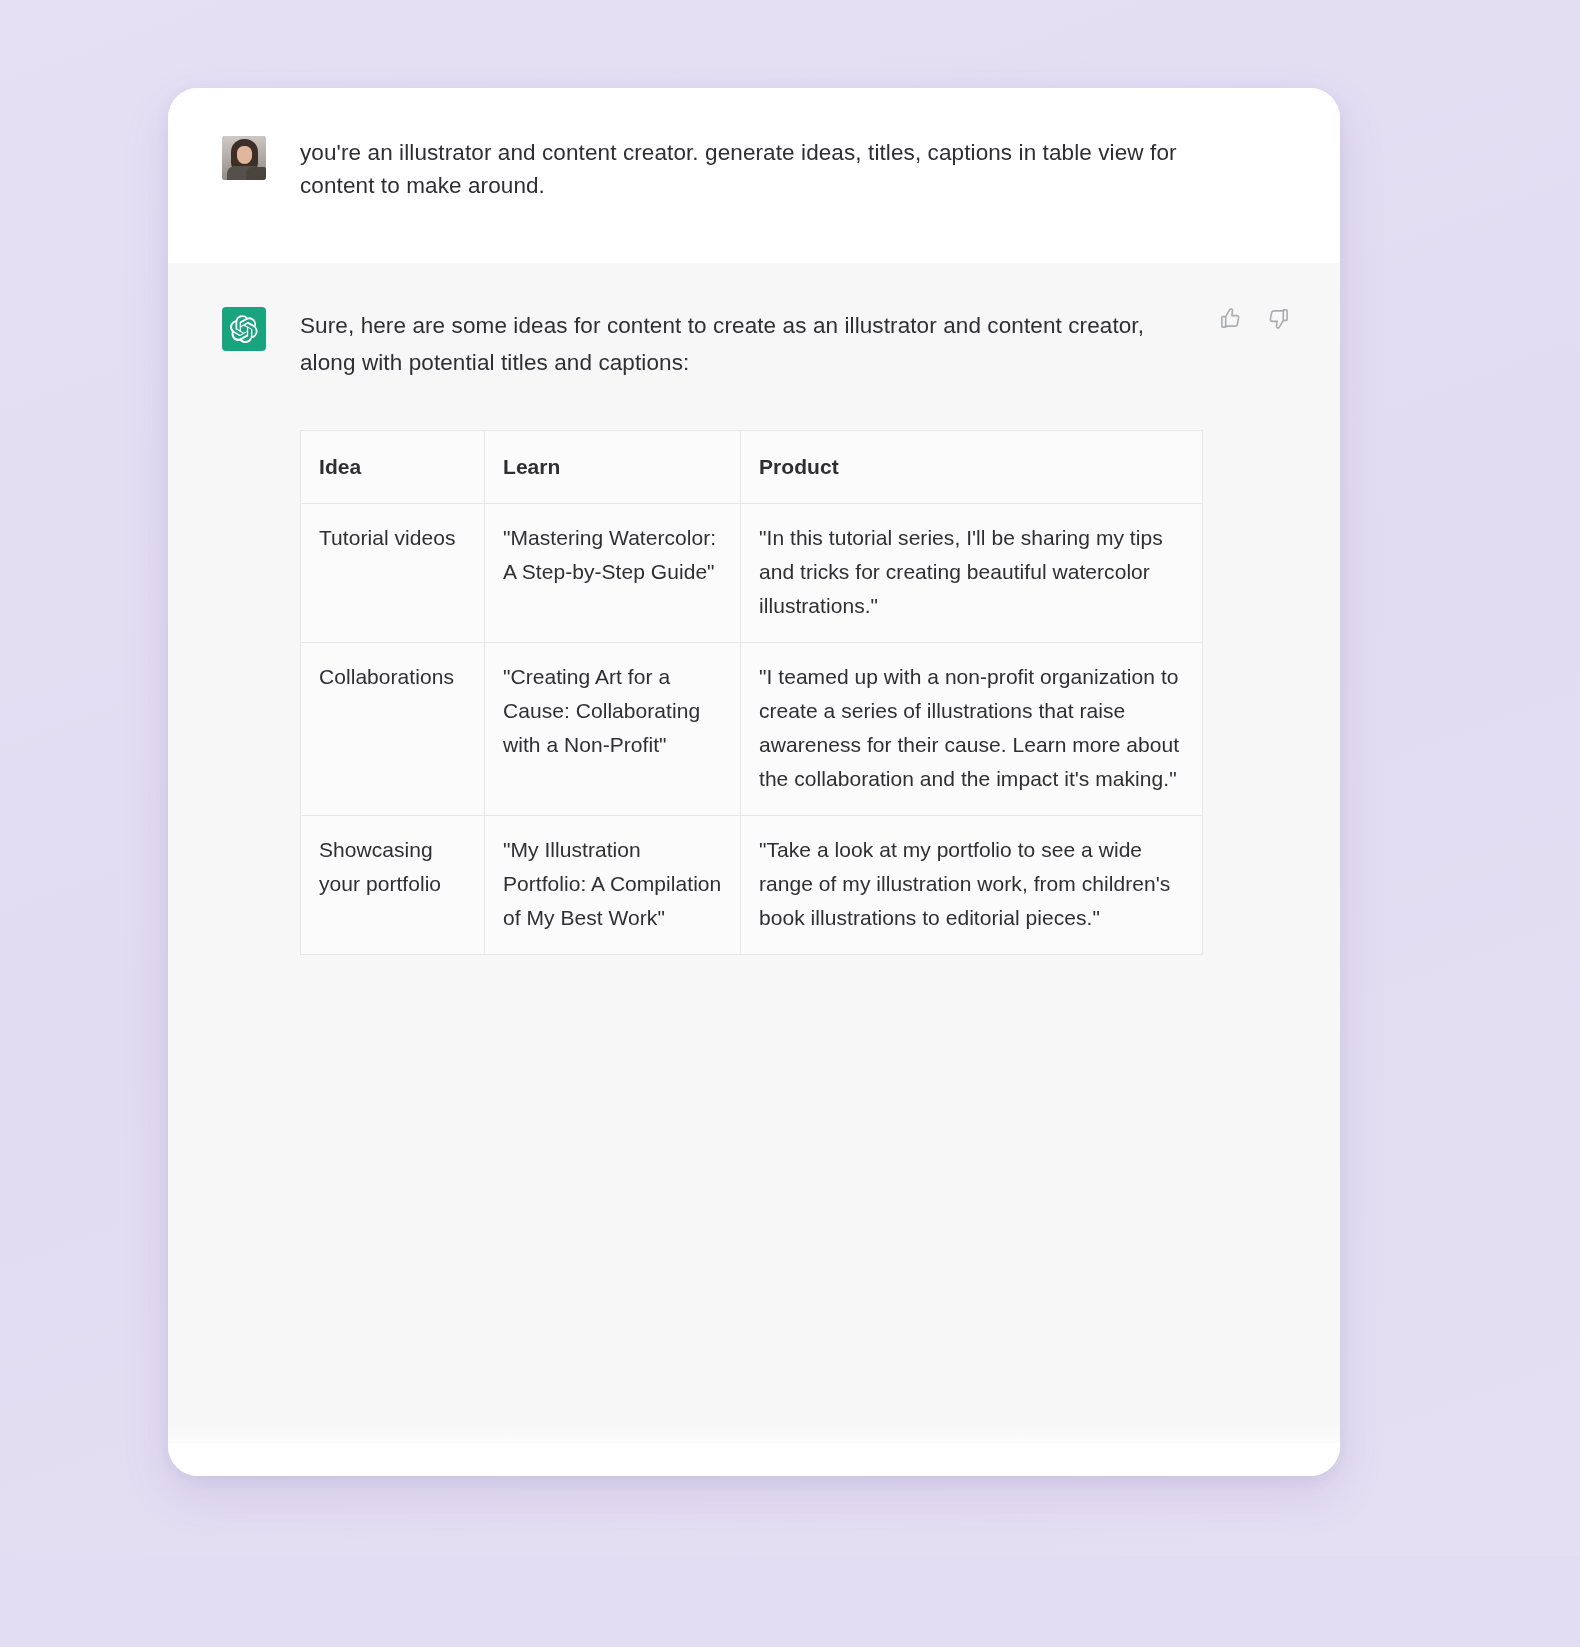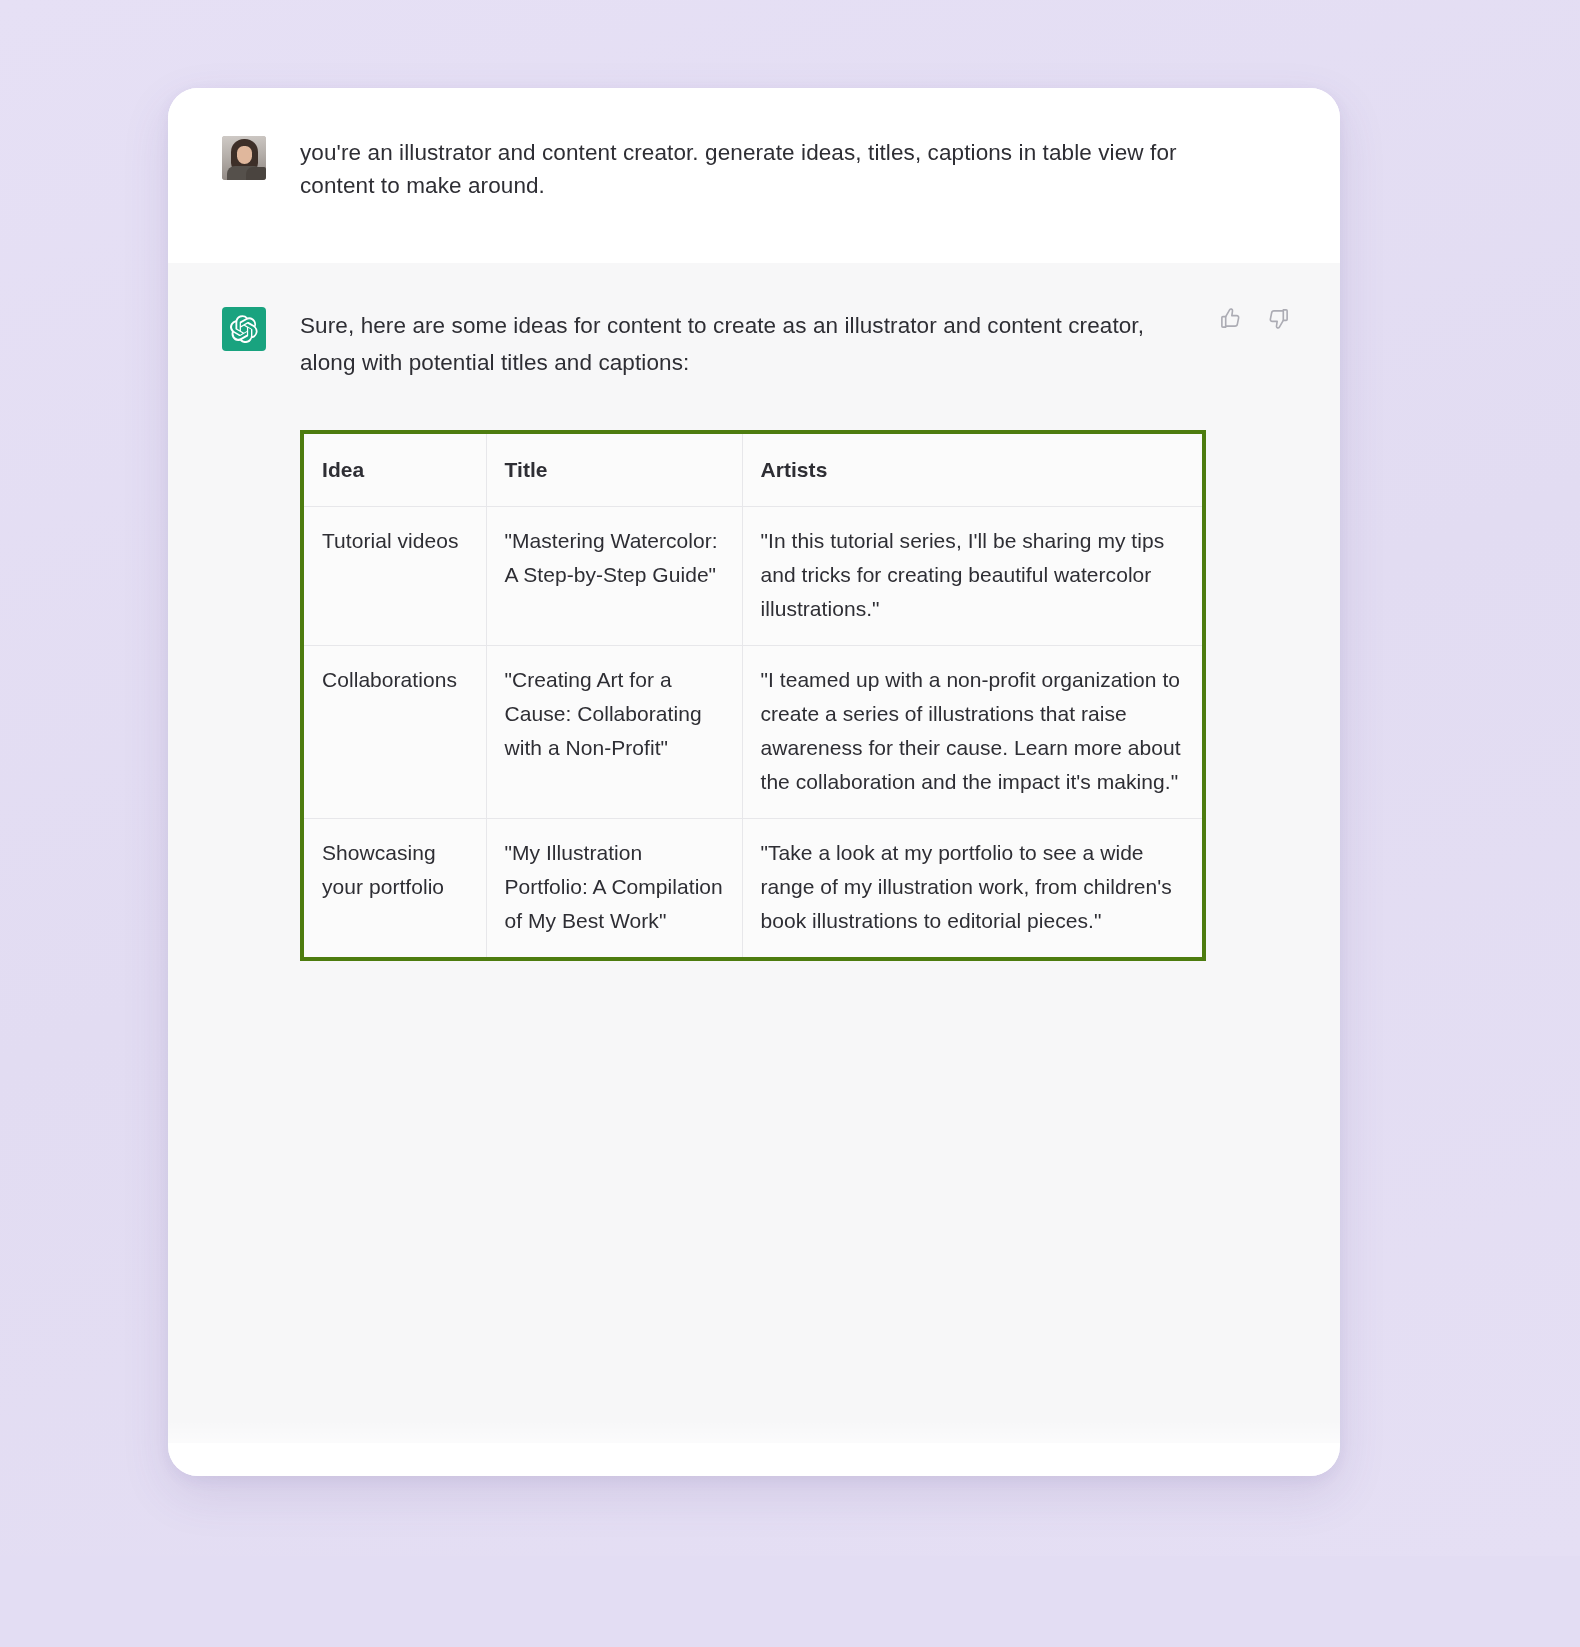--- a/index.html
+++ b/index.html
@@ -144,21 +144,21 @@
     margin-top: 48px;
     width: 902px;
     position: relative;
   }
 
   table.ideas {
     border-collapse: collapse;
     width: 902px;
     table-layout: fixed;
     background: #fbfbfb;
-    border: 4px solid #4d7c0f;
+    border: 1px solid #4d7c0f;
     border-radius: 4px;
   }
   table.ideas th, table.ideas td {
     border: 1px solid #e7e7ea;
     text-align: left;
     vertical-align: top;
     padding: 17px 18px 19px 18px;
     font-size: 21px;
     line-height: 1.62;
     color: #2e2e34;
@@ -214,22 +214,22 @@
         <div class="table-scroll">
           <table class="ideas">
             <colgroup>
               <col class="c-idea">
                 <col class="c-title">
                 <col class="c-cap">
             </colgroup>
             <thead>
               <tr>
                 <th>Idea</th>
-                <th>Title</th>
-                <th>Artists</th>
+                <th>Learn</th>
+                <th>Product</th>
               </tr>
             </thead>
             <tbody>
               <tr>
                 <td>Tutorial videos</td>
                 <td>"Mastering Watercolor: A Step-by-Step Guide"</td>
                 <td>"In this tutorial series, I'll be sharing my tips and tricks for creating beautiful watercolor illustrations."</td>
               </tr>
               <tr>
                 <td>Collaborations</td>

